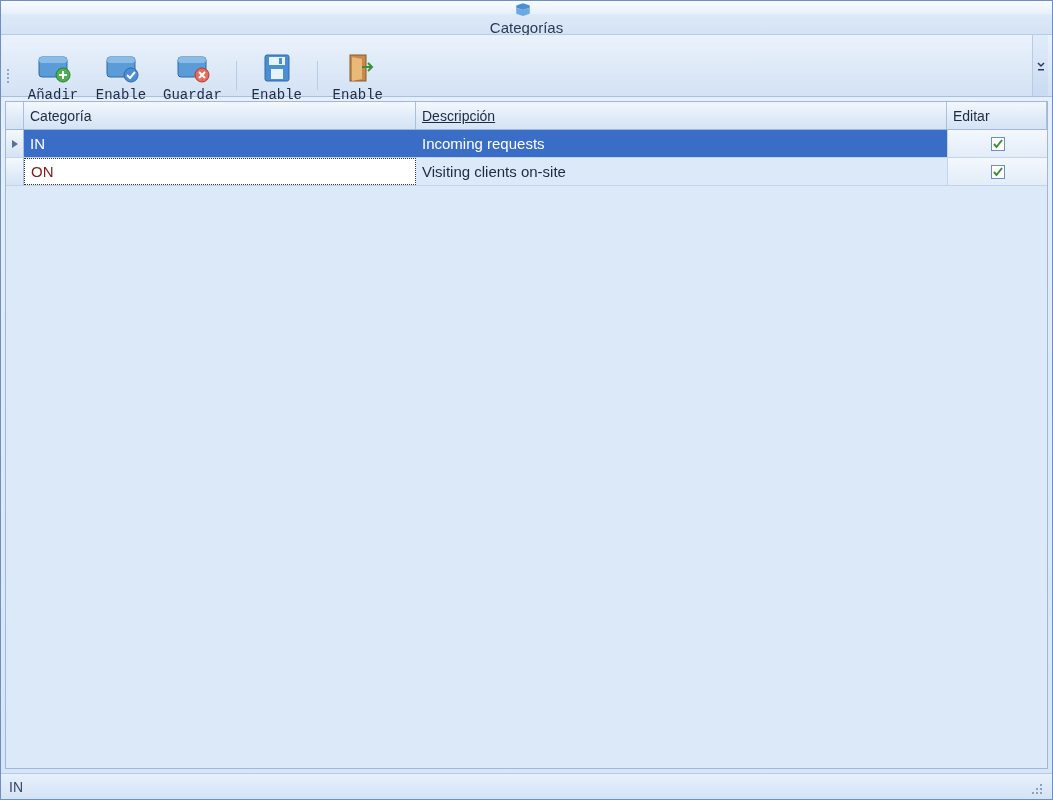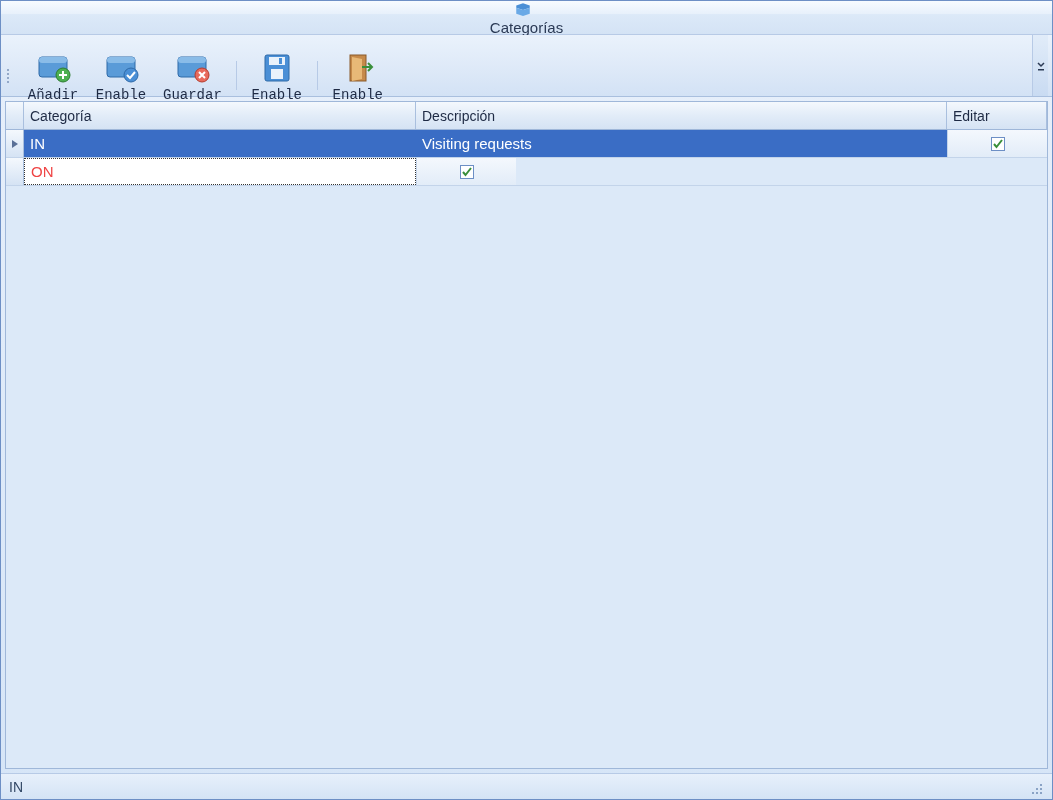--- a/index.html
+++ b/index.html
@@ -110,21 +110,21 @@
   width:18px;border-right:1px solid #a9bfde;
 }
 .gh-col{
   border-right:1px solid #a9bfde;
   display:flex;align-items:center;
   padding:0 6px;
   font-size:14px;color:#1e2a44;
   cursor:pointer;
 }
 .gh-cat{width:392px;}
-.gh-desc{flex:1;}
+.gh-desc{flex:1;text-decoration:underline;}
 .gh-enable{width:100px;}
 .grid-body{
   flex:1;
   background:#dce9f8;
 }
 .grid-row{
   display:flex;height:28px;align-items:stretch;
   border-bottom:1px solid #c3d4ea;
 }
 .grid-row.selected{
@@ -134,21 +134,21 @@
   width:18px;
   background:linear-gradient(to bottom,#f4f8fd,#d5e3f4);
   border-right:1px solid #a9bfde;
   display:flex;align-items:center;justify-content:center;
   color:#5a7097;font-size:12px;
 }
 .gr-cell{
   display:flex;align-items:center;padding:0 6px;font-size:15px;
 }
 .gr-cat{width:392px;}
-.grid-row:not(.selected) .gr-cat{background:#fff;color:#ef4444;border:1px dotted #333;}
+.grid-row:not(.selected) .gr-cat{background:#fff;color:#7f1d1d;border:1px dotted #333;}
 .gr-desc{flex:1;}
 .grid-row:not(.selected) .gr-desc{color:#1e2a44;}
 .gr-enable{
   width:100px;
   background:linear-gradient(to bottom,#f4f8fd,#e2ecf8);
   border-left:1px solid #c3d4ea;
   display:flex;align-items:center;justify-content:center;
 }
 .chk{
   width:14px;height:14px;border:1px solid #6d8fc5;background:#fff;
@@ -290,33 +290,34 @@
     </div>
     <div class="grid-body">
 
       <div class="grid-row selected">
         <div class="gr-indicator">
           <svg width="8" height="10" viewBox="0 0 8 10">
               <path d="M1 1l6 4-6 4z" fill="#5a7097"></path>
             </svg>
         </div>
         <div class="gr-cell gr-cat">IN</div>
-        <div class="gr-cell gr-desc">Visiting requests</div>
+        <div class="gr-cell gr-desc">Incoming requests</div>
         <div class="gr-enable">
           <div class="chk">
             <svg viewBox="0 0 10 10">
                 <path d="M1 5l2.5 3L9 1" stroke="#3a8f3a" stroke-width="2" fill="none"></path>
               </svg>
           </div>
         </div>
       </div>
 
       <div class="grid-row">
         <div class="gr-indicator"></div>
         <div class="gr-cell gr-cat">ON</div>
+        <div class="gr-cell gr-desc">Visiting clients on-site</div>
         <div class="gr-enable">
           <div class="chk">
             <svg viewBox="0 0 10 10">
                 <path d="M1 5l2.5 3L9 1" stroke="#3a8f3a" stroke-width="2" fill="none"></path>
               </svg>
           </div>
         </div>
       </div>
 
     </div>

